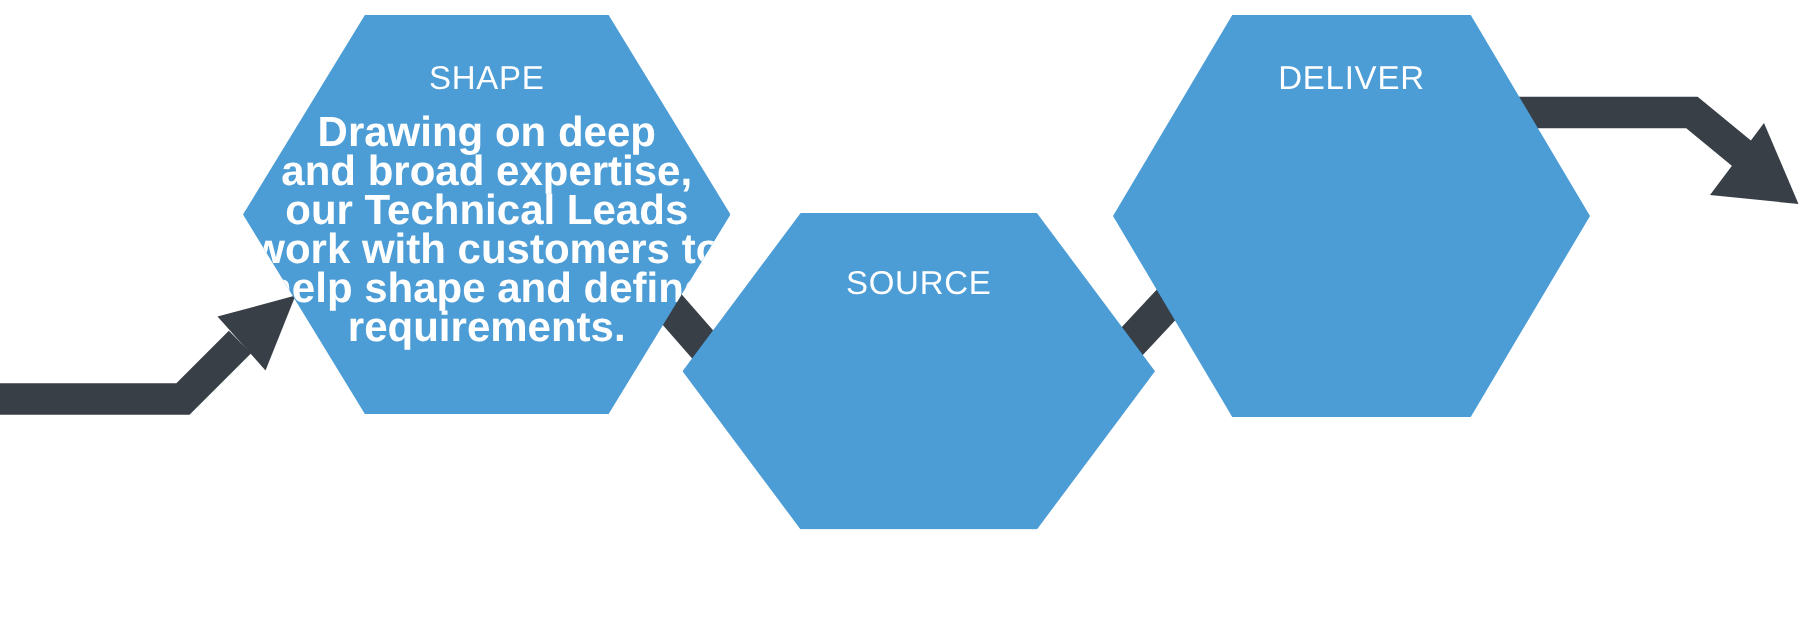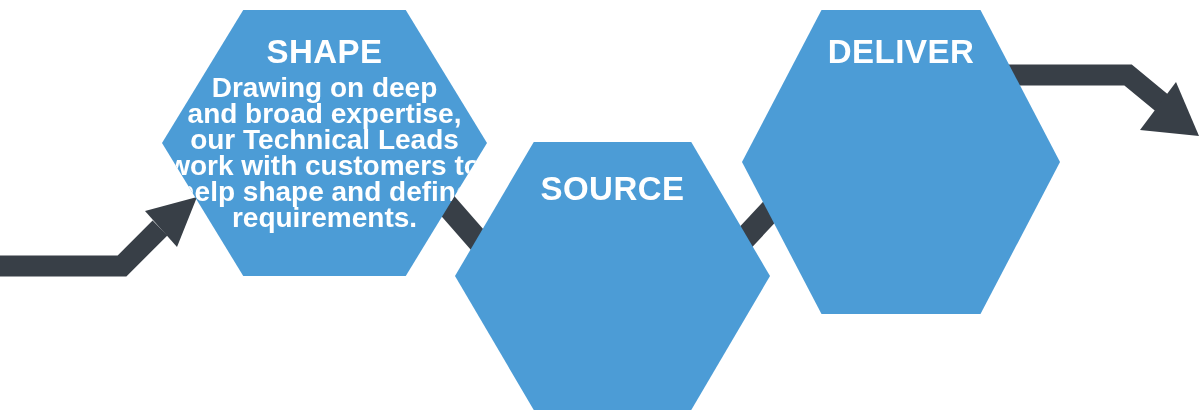--- a/index.html
+++ b/index.html
@@ -40,35 +40,35 @@
     position: absolute;
     z-index: 2;
     background: var(--hexfill, #4C9CD6);
     clip-path: polygon(25% 0, 75% 0, 100% 50%, 75% 100%, 25% 100%, 0 50%);
     color: var(--text, #ffffff);
     text-align: center;
     box-sizing: border-box;
   }
   .hex h2 {
     margin: 0;
-    font-size: 33px;
+    font-size: 22px;
     line-height: 40px;
-    font-weight: 700;
+    font-weight: 400;
     letter-spacing: 0.5px;
   }
   .hex p {
     margin: 3px 0 0 0;
     font-size: 28px;
     line-height: 26px;
     font-weight: 700;
     white-space: pre-line;
   }
   .hex-shape   { left: 162px; top: 10px;  width: 325px; height: 266px; padding-top: 22px; }
-  .hex-source  { left: 455px; top: 142px; width: 315px; height: 268px; padding-top: 27px; }
-  .hex-deliver { left: 742px; top: 10px;  width: 318px; height: 304px; padding-top: 22px; }
+  .hex-source  { left: 455px; top: 142px; width: 315px; height: 211px; padding-top: 27px; }
+  .hex-deliver { left: 742px; top: 10px;  width: 318px; height: 268px; padding-top: 22px; }
 </style>
 </head>
 <body>
 
 <div class="stage">
 
   <svg class="layer-arrows" viewBox="0 0 1200 419">
 
     <g>
       <polyline class="stroke" points="-12,266 122,266 160,228"></polyline>

